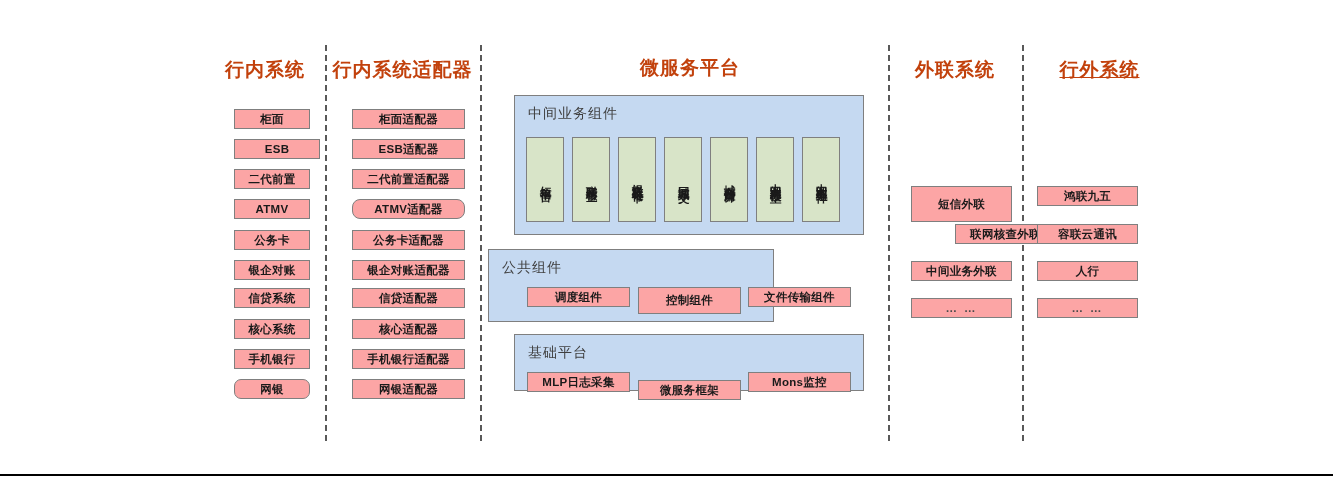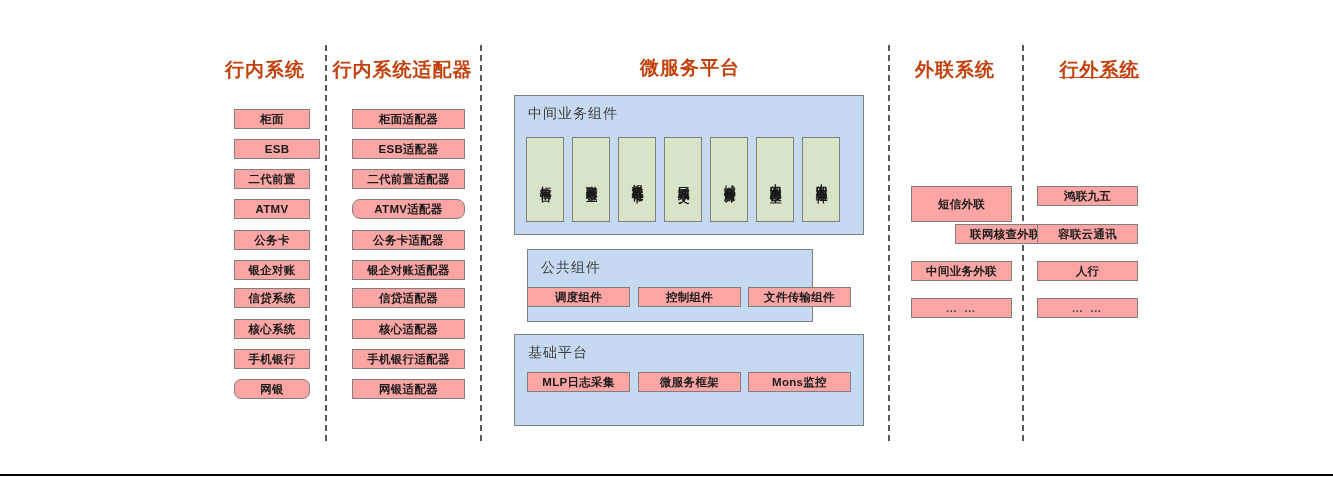--- a/index.html
+++ b/index.html
@@ -118,32 +118,32 @@
   <div class="vbox" style="left:710px;top:137px;width:38px;height:85px;">
     <span>城商行清算</span>
   </div>
   <div class="vbox" style="left:756px;top:137px;width:38px;height:85px;">
     <span>中间业务模型</span>
   </div>
   <div class="vbox" style="left:802px;top:137px;width:38px;height:85px;">
     <span>中间业务组件</span>
   </div>
 
-  <div class="bpanel" style="left:527px;top:249px;width:286px;height:73px;padding-left:28px;">
+  <div class="bpanel" style="left:488px;top:249px;width:286px;height:73px;padding-left:28px;">
     <div class="bpanel-title">公共组件</div>
   </div>
   <div class="gbox" style="left:527px;top:287px;width:103px;height:20px;">调度组件</div>
-  <div class="gbox" style="left:638px;top:287px;width:103px;height:20px;">控制组件</div>
+  <div class="gbox" style="left:638px;top:287px;width:103px;height:27px;">控制组件</div>
   <div class="gbox" style="left:748px;top:287px;width:103px;height:20px;">文件传输组件</div>
 
-  <div class="bpanel" style="left:514px;top:334px;width:350px;height:92px;">
+  <div class="bpanel" style="left:514px;top:334px;width:350px;height:57px;">
     <div class="bpanel-title">基础平台</div>
   </div>
   <div class="gbox" style="left:527px;top:372px;width:103px;height:20px;">MLP日志采集</div>
-  <div class="gbox" style="left:638px;top:372px;width:103px;height:20px;">微服务框架</div>
+  <div class="gbox" style="left:638px;top:380px;width:103px;height:20px;">微服务框架</div>
   <div class="gbox" style="left:748px;top:372px;width:103px;height:20px;">Mons监控</div>
 
   <div class="gbox" style="left:911px;top:186px;width:101px;height:36px;">短信外联</div>
   <div class="gbox" style="left:911px;top:224px;width:101px;height:20px;margin-left:44px;">联网核查外联</div>
   <div class="gbox" style="left:911px;top:261px;width:101px;height:20px;">中间业务外联</div>
   <div class="gbox ellip" style="left:911px;top:298px;width:101px;height:20px;">… …</div>
 
   <div class="gbox" style="left:1037px;top:186px;width:101px;height:20px;">鸿联九五</div>
   <div class="gbox" style="left:1037px;top:224px;width:101px;height:20px;">容联云通讯</div>
   <div class="gbox" style="left:1037px;top:261px;width:101px;height:20px;">人行</div>

